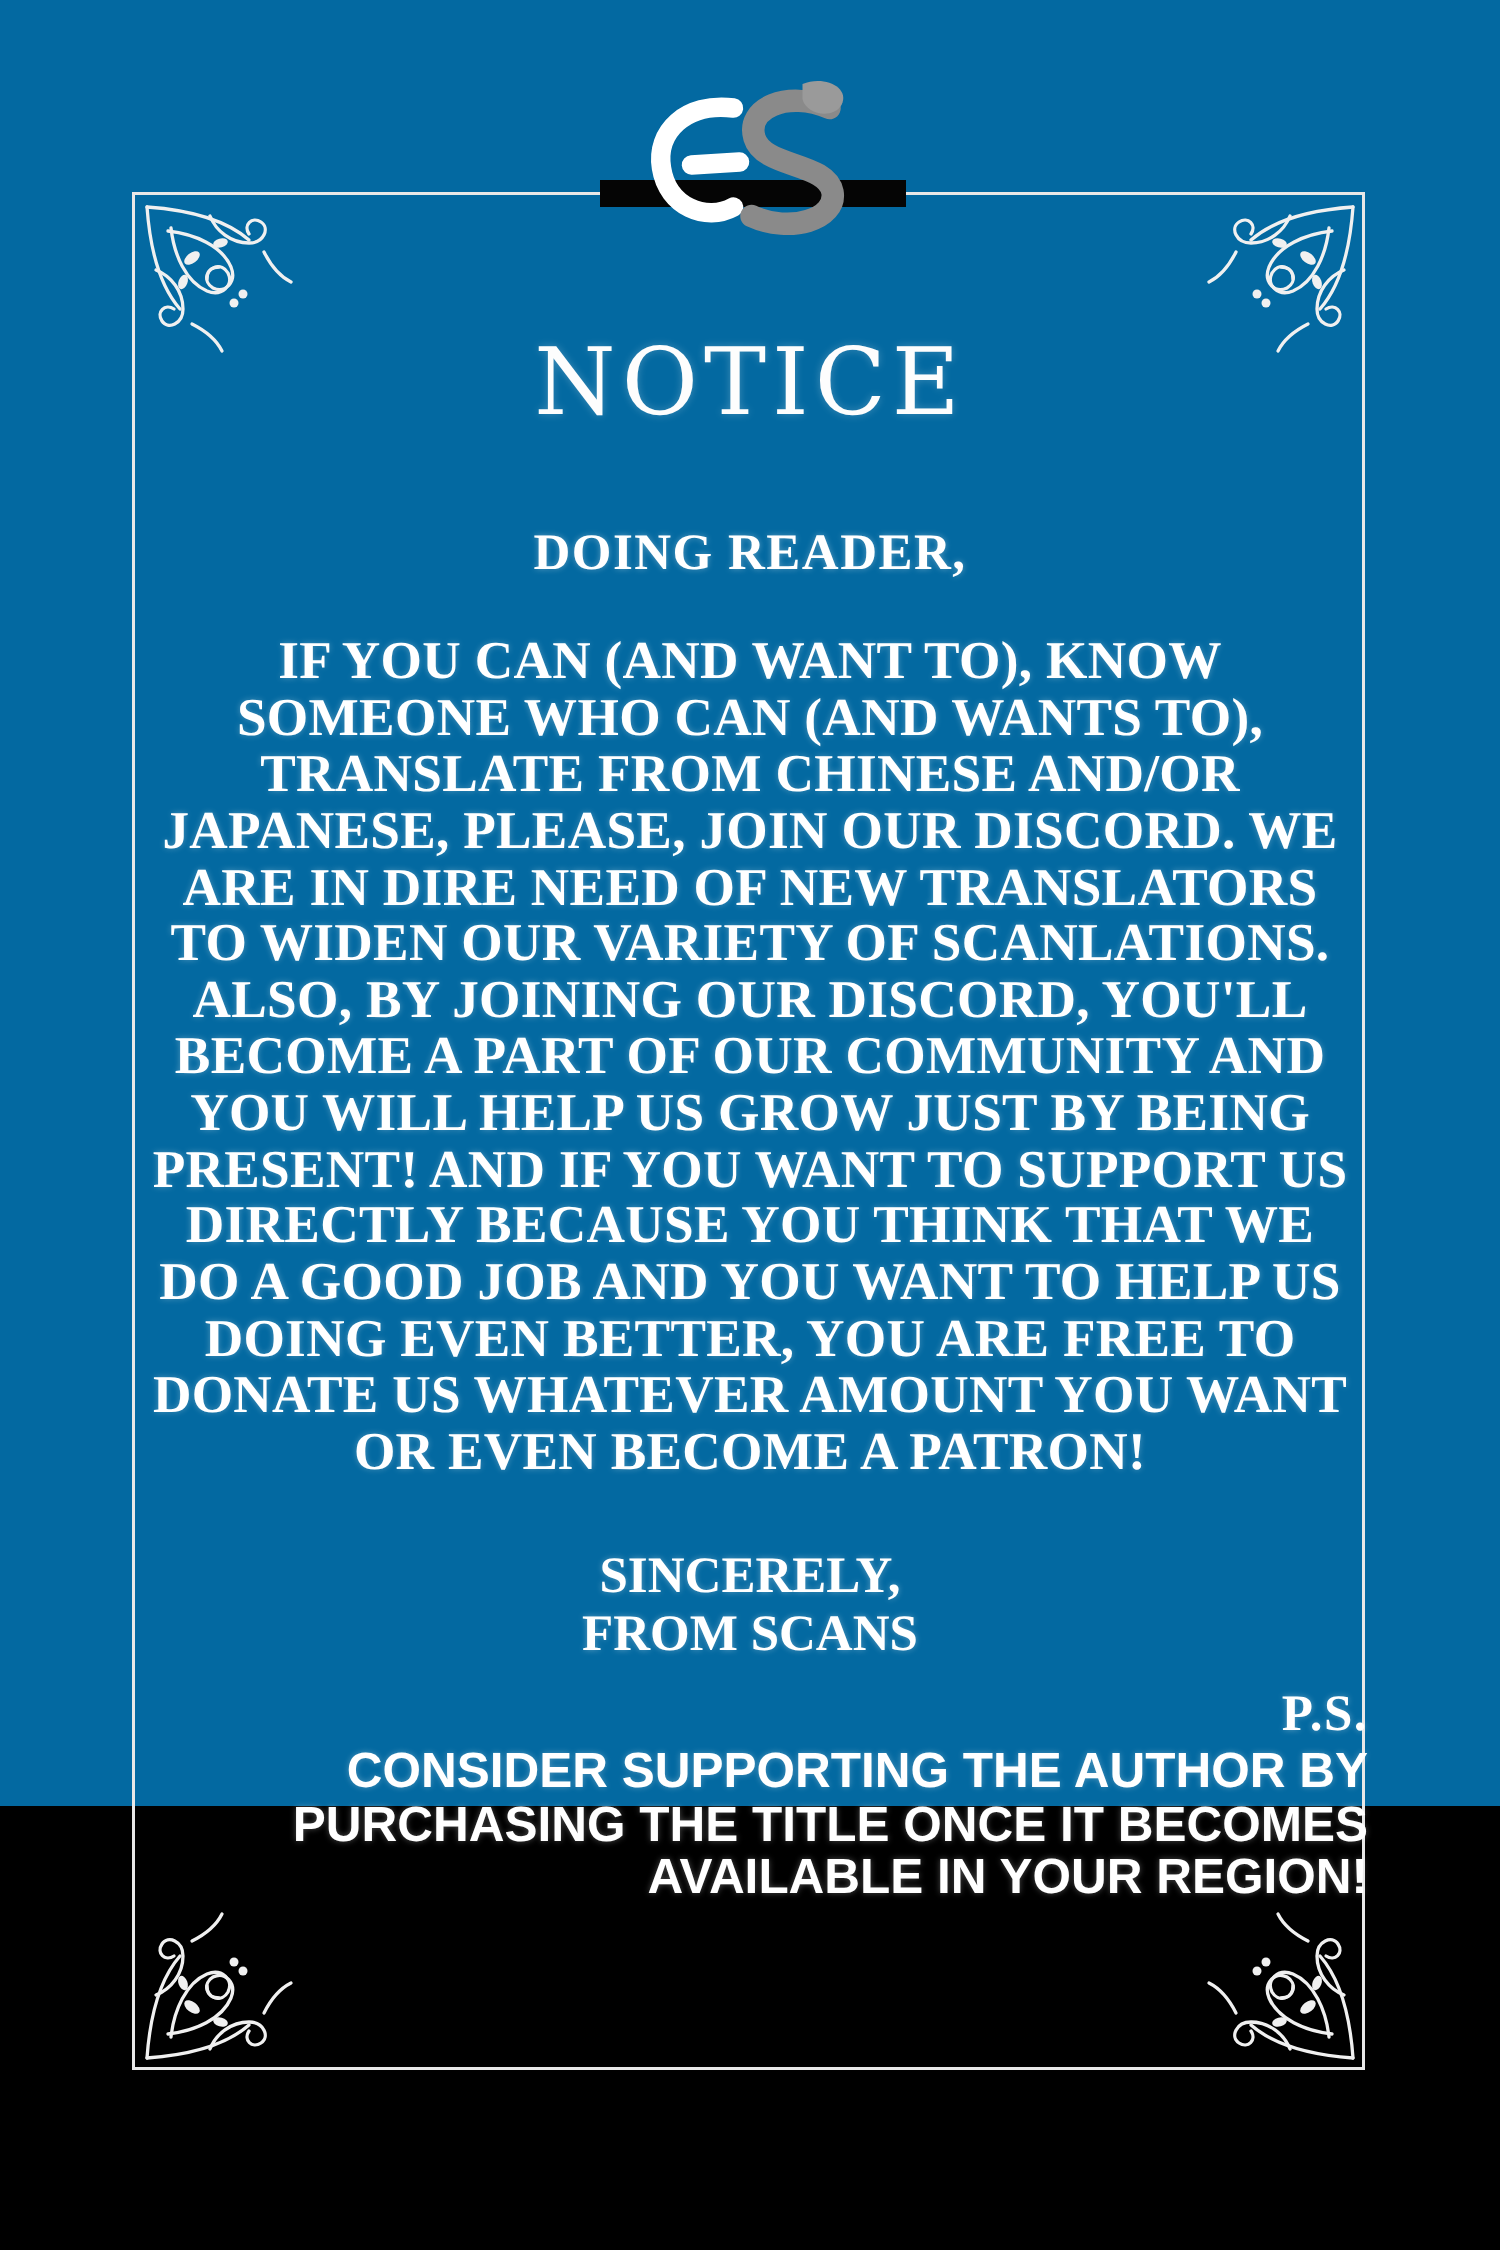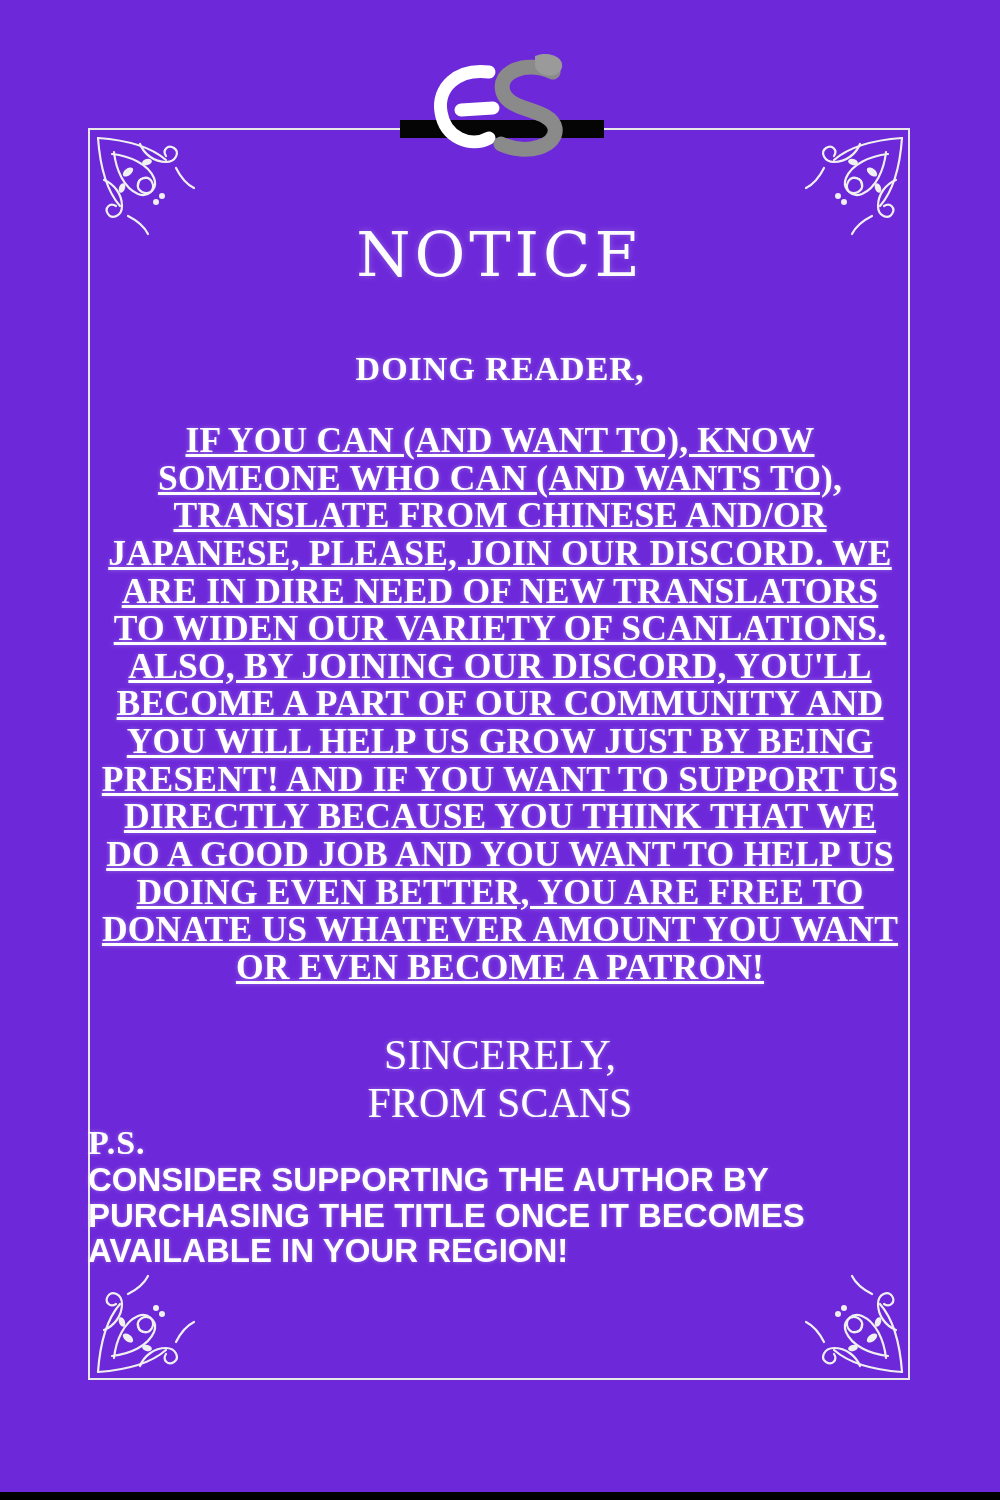--- a/index.html
+++ b/index.html
@@ -10,22 +10,22 @@
   body {
     width: 1000px;
     height: 1500px;
     overflow: hidden;
     font-family: "Liberation Serif", serif;
     color: #ffffff;
   }
   .page {
     position: relative;
     width: 1000px;
-    height: 1492px;
-    background: #6d28d9;
+    height: 1204px;
+    background: #0369a1;
   }
   
   .frame {
     position: absolute;
     left: 88px;
     top: 128px;
     width: 822px;
     height: 1252px;
     border: 2px solid #e8e8e8;
     box-sizing: border-box;
@@ -74,36 +74,35 @@
     text-shadow: 0 0 4px rgba(255,255,255,0.35);
   }
   .body-text {
     font-size: 35.5px;
     line-height: 1.06;
     font-family: "Liberation Serif", serif;
     font-weight: 700;
     letter-spacing: 0.2px;
     text-shadow: 0 0 4px rgba(255,255,255,0.3);
     padding: 0 6px;
-    text-decoration: underline;
   }
   .sign-off {
     margin-top: 46px;
-    font-size: 42px;
+    font-size: 34px;
     line-height: 1.14;
     font-family: "Liberation Serif", serif;
-    font-weight: 400;
+    font-weight: 700;
     text-shadow: 0 0 4px rgba(255,255,255,0.35);
   }
   .ps-block {
     position: absolute;
     left: 88px;
     top: 1124px;
     width: 824px;
-    text-align: left;
+    text-align: right;
     z-index: 4;
   }
   .ps-label {
     font-size: 34px;
     font-family: "Liberation Serif", serif;
     font-weight: 700;
     letter-spacing: 1px;
     text-shadow: 0 0 4px rgba(255,255,255,0.35);
   }
   .ps-text {

